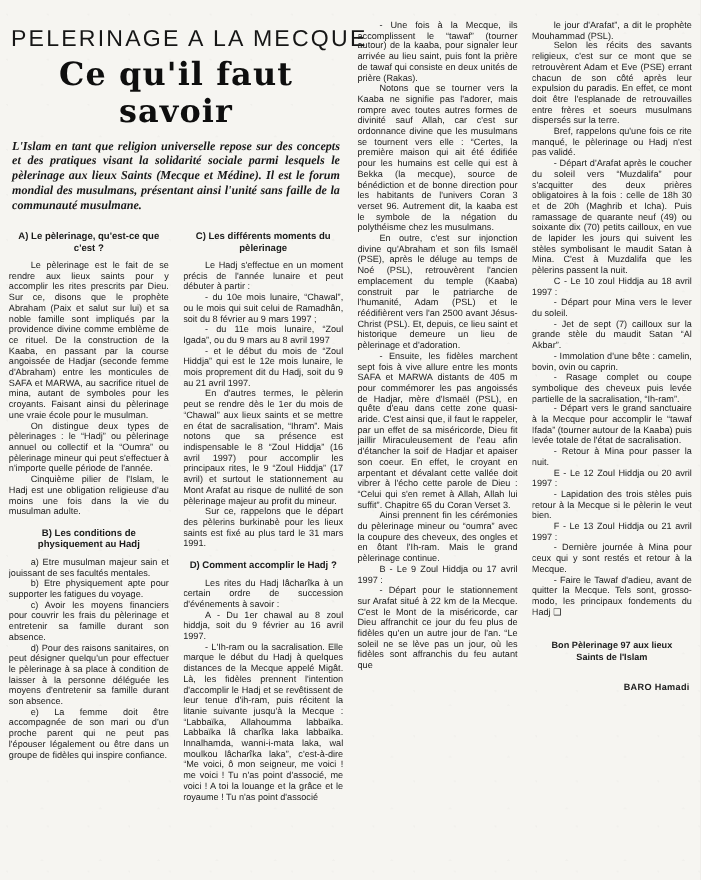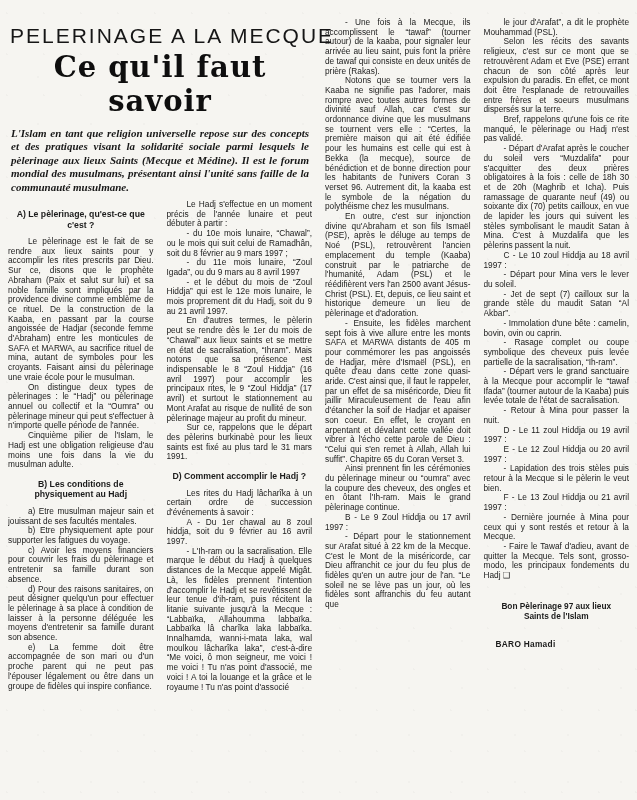--- a/index.html
+++ b/index.html
@@ -73,22 +73,23 @@
     text-align:center;
     line-height:10.5px;
   }
   .block.signoff{
     margin:20px 6px 0;
     font-weight:bold;
     text-align:center;
     line-height:10.5px;
   }
   .block.author{
-    margin:18px 12px 0;
+    margin:18px 2px 0;
     font-weight:bold;
+    text-align:right;
     letter-spacing:.3px;
   }
 </style>
 </head>
 <body>
 
 <main class="page">
   <header class="masthead">
     <h1 class="kicker">PELERINAGE A LA MECQUE</h1>
     <h2 class="title">Ce qu'il faut savoir</h2>
@@ -100,20 +101,21 @@
       <p class="block p">On distingue deux types de pèlerinages : le “Hadj” ou pèlerinage annuel ou collectif et la “Oumra” ou pèlerinage mineur qui peut s'effectuer à n'importe quelle période de l'année.</p>
       <p class="block p">Cinquième pilier de l'Islam, le Hadj est une obligation religieuse d'au moins une fois dans la vie du musulman adulte.</p>
       <h3 class="block heading">B) Les conditions de physiquement au Hadj</h3>
       <p class="block p">a) Etre musulman majeur sain et jouissant de ses facultés mentales.</p>
       <p class="block p">b) Etre physiquement apte pour supporter les fatigues du voyage.</p>
       <p class="block p">c) Avoir les moyens financiers pour couvrir les frais du pèlerinage et entretenir sa famille durant son absence.</p>
       <p class="block p">d) Pour des raisons sanitaires, on peut désigner quelqu'un pour effectuer le pèlerinage à sa place à condition de laisser à la personne déléguée les moyens d'entretenir sa famille durant son absence.</p>
       <p class="block p">e) La femme doit être accompagnée de son mari ou d'un proche parent qui ne peut pas l'épouser légalement ou être dans un groupe de fidèles qui inspire confiance.</p>
     </section>
   <section class="col col-2">
+      <h3 class="block heading">C) Les différents moments du pèlerinage</h3>
       <p class="block p">Le Hadj s'effectue en un moment précis de l'année lunaire et peut débuter à partir :</p>
       <p class="block p">- du 10e mois lunaire, “Chawal”, ou le mois qui suit celui de Ramadhân, soit du 8 février au 9 mars 1997 ;</p>
       <p class="block p">- du 11e mois lunaire, “Zoul Igada”, ou du 9 mars au 8 avril 1997</p>
       <p class="block p">- et le début du mois de “Zoul Hiddja” qui est le 12e mois lunaire, le mois proprement dit du Hadj, soit du 9 au 21 avril 1997.</p>
       <p class="block p">En d'autres termes, le pèlerin peut se rendre dès le 1er du mois de “Chawal” aux lieux saints et se mettre en état de sacralisation, “Ihram”. Mais notons que sa présence est indispensable le 8 “Zoul Hiddja” (16 avril 1997) pour accomplir les principaux rites, le 9 “Zoul Hiddja” (17 avril) et surtout le stationnement au Mont Arafat au risque de nullité de son pèlerinage majeur au profit du mineur.</p>
       <p class="block p">Sur ce, rappelons que le départ des pèlerins burkinabè pour les lieux saints est fixé au plus tard le 31 mars 1991.</p>
       <h3 class="block heading">D) Comment accomplir le Hadj ?</h3>
       <p class="block p">Les rites du Hadj lâcharîka à un certain ordre de succession d'événements à savoir :</p>
       <p class="block p">A - Du 1er chawal au 8 zoul hiddja, soit du 9 février au 16 avril 1997.</p>
       <p class="block p">- L'Ih-ram ou la sacralisation. Elle marque le début du Hadj à quelques distances de la Mecque appelé Migât. Là, les fidèles prennent l'intention d'accomplir le Hadj et se revêtissent de leur tenue d'ih-ram, puis récitent la litanie suivante jusqu'à la Mecque : “Labbaïka, Allahoumma labbaïka. Labbaïka lâ charîka laka labbaïka. Innalhamda, wanni-i-mata laka, wal moulkou lâcharîka laka”, c'est-à-dire “Me voici, ô mon seigneur, me voici ! me voici ! Tu n'as point d'associé, me voici ! A toi la louange et la grâce et le royaume ! Tu n'as point d'associé</p>
@@ -132,21 +134,20 @@
       <p class="block p">Selon les récits des savants religieux, c'est sur ce mont que se retrouvèrent Adam et Eve (PSE) errant chacun de son côté après leur expulsion du paradis. En effet, ce mont doit être l'esplanade de retrouvailles entre frères et soeurs musulmans dispersés sur la terre.</p>
       <p class="block p">Bref, rappelons qu'une fois ce rite manqué, le pèlerinage ou Hadj n'est pas validé.</p>
       <p class="block p">- Départ d'Arafat après le coucher du soleil vers “Muzdalifa” pour s'acquitter des deux prières obligatoires à la fois : celle de 18h 30 et de 20h (Maghrib et Icha). Puis ramassage de quarante neuf (49) ou soixante dix (70) petits cailloux, en vue de lapider les jours qui suivent les stèles symbolisant le maudit Satan à Mina. C'est à Muzdalifa que les pèlerins passent la nuit.</p>
       <p class="block p">C - Le 10 zoul Hiddja au 18 avril 1997 :</p>
       <p class="block p">- Départ pour Mina vers le lever du soleil.</p>
       <p class="block p">- Jet de sept (7) cailloux sur la grande stèle du maudit Satan “Al Akbar”.</p>
       <p class="block p">- Immolation d'une bête : camelin, bovin, ovin ou caprin.</p>
       <p class="block p">- Rasage complet ou coupe symbolique des cheveux puis levée partielle de la sacralisation, “Ih-ram”.</p>
       <p class="block p">- Départ vers le grand sanctuaire à la Mecque pour accomplir le “tawaf Ifada” (tourner autour de la Kaaba) puis levée totale de l'état de sacralisation.</p>
       <p class="block p">- Retour à Mina pour passer la nuit.</p>
-      <p class="block p">D - Le 11 zoul Hiddja ou 19 avril 1997 :</p>
       <p class="block p">E - Le 12 Zoul Hiddja ou 20 avril 1997 :</p>
       <p class="block p">- Lapidation des trois stèles puis retour à la Mecque si le pèlerin le veut bien.</p>
       <p class="block p">F - Le 13 Zoul Hiddja ou 21 avril 1997 :</p>
       <p class="block p">- Dernière journée à Mina pour ceux qui y sont restés et retour à la Mecque.</p>
       <p class="block p">- Faire le Tawaf d'adieu, avant de quitter la Mecque. Tels sont, grosso-modo, les principaux fondements du Hadj ❑</p>
       <p class="block signoff">Bon Pèlerinage 97 aux lieux Saints de l'Islam</p>
       <p class="block author">BARO Hamadi</p>
     </section>
 </main>
 

